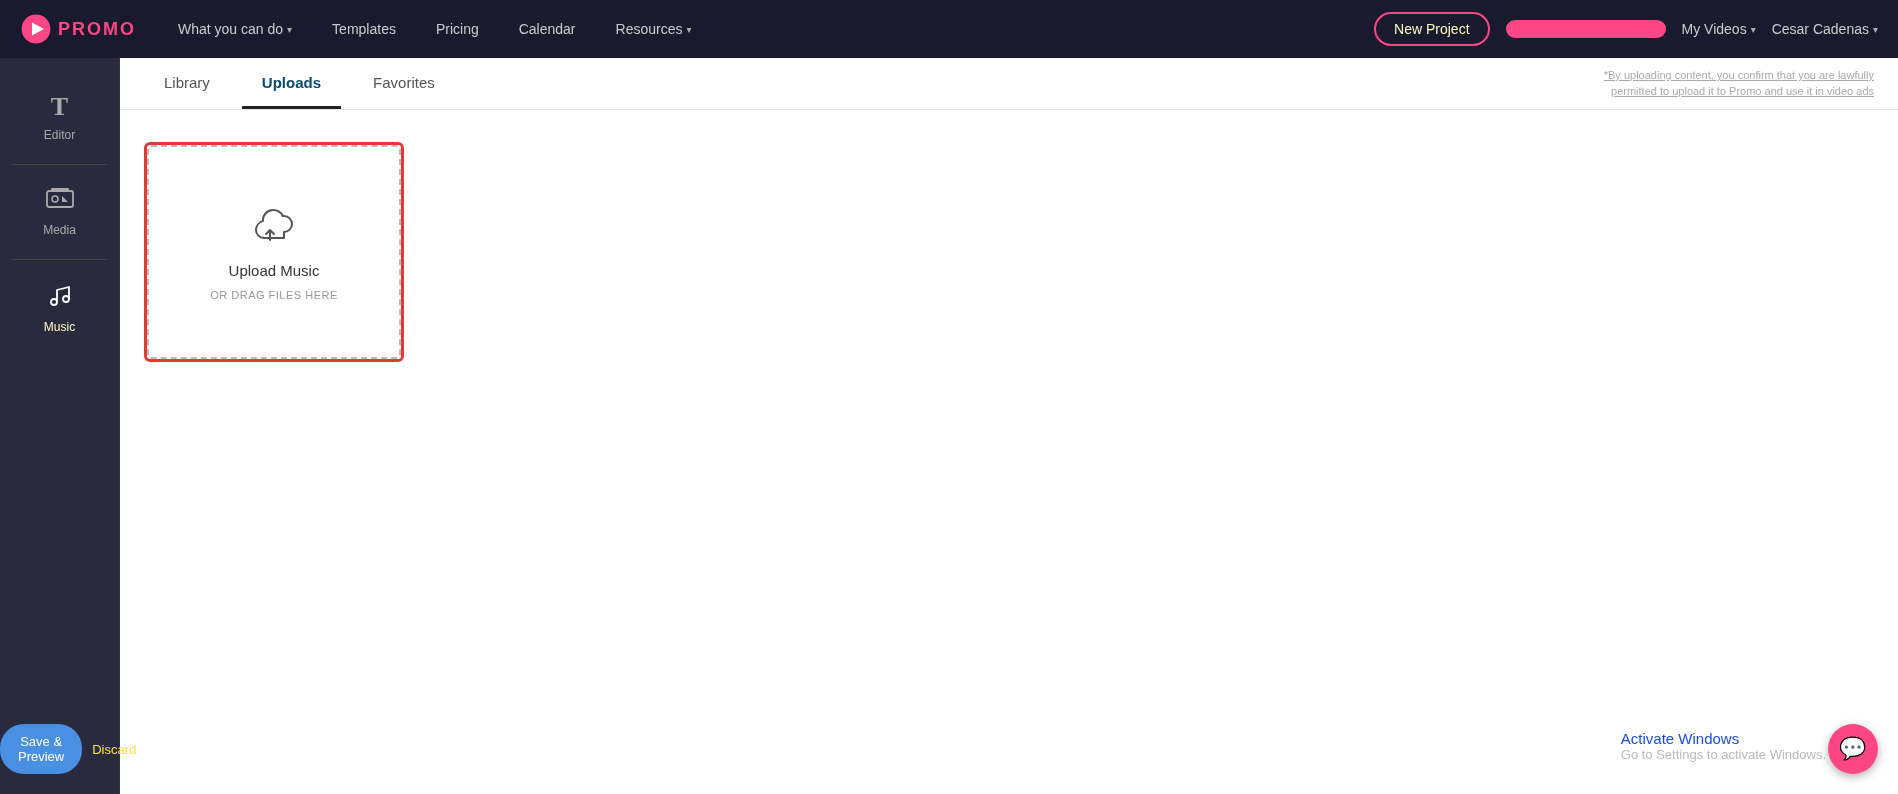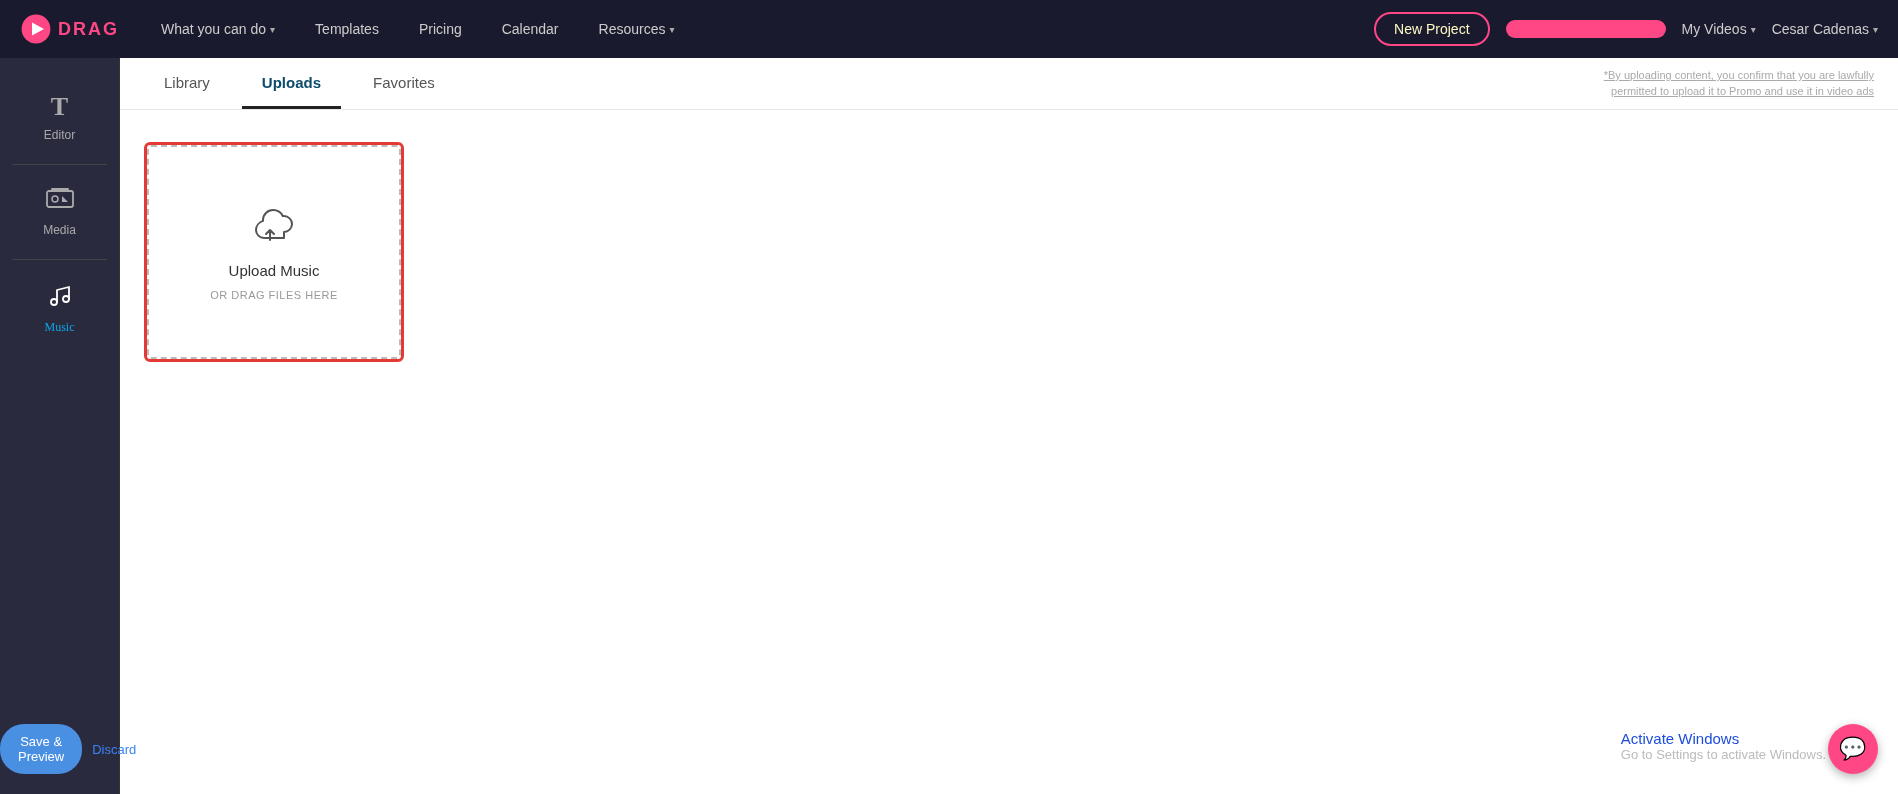--- a/index.html
+++ b/index.html
@@ -105,21 +105,21 @@
       flex-direction: column;
       align-items: center;
       justify-content: center;
       width: 100%;
       padding: 14px 0;
       cursor: pointer;
       color: #aaa;
       font-size: 12px;
       gap: 6px;
     }
-    .sidebar-item.active { color: #0ea5e9; font-family: Liberation Serif, serif; }
+    .sidebar-item.active { color: #fef9c3; }
     .sidebar-divider {
       width: 80%;
       height: 1px;
       background: #444;
       margin: 4px 0;
     }
     .sidebar-icon {
       font-size: 22px;
     }
 
@@ -224,21 +224,21 @@
       border: none;
       padding: 10px 18px;
       border-radius: 24px;
       font-size: 13px;
       cursor: pointer;
       width: 106px;
       text-align: center;
     }
     .btn-discard {
       background: transparent;
-      color: #3b82f6;
+      color: #fde047;
       border: none;
       font-size: 13px;
       cursor: pointer;
       padding: 6px;
     }
 
     
     .activate-windows {
       position: fixed;
       bottom: 32px;
@@ -277,21 +277,21 @@
   </style>
 </head>
 <body>
 
 <nav class="navbar">
   <div class="navbar-logo">
     <svg class="logo-icon" viewBox="0 0 40 40" fill="none">
       <circle cx="20" cy="20" r="18" fill="#ff4785"></circle>
       <polygon points="15,12 30,20 15,28" fill="white"></polygon>
     </svg>
-    <span style="color:#ff4785;font-weight:700;font-size:18px;letter-spacing:2px;">DRAG</span>
+    <span style="color:#ff4785;font-weight:700;font-size:18px;letter-spacing:2px;">PROMO</span>
   </div>
 
   <div class="nav-links">
     <span class="nav-link">
       <span>What you can do</span>
       <span class="chevron">▾</span>
     </span>
     <span class="nav-link">Templates</span>
     <span class="nav-link">Pricing</span>
     <span class="nav-link">Calendar</span>

